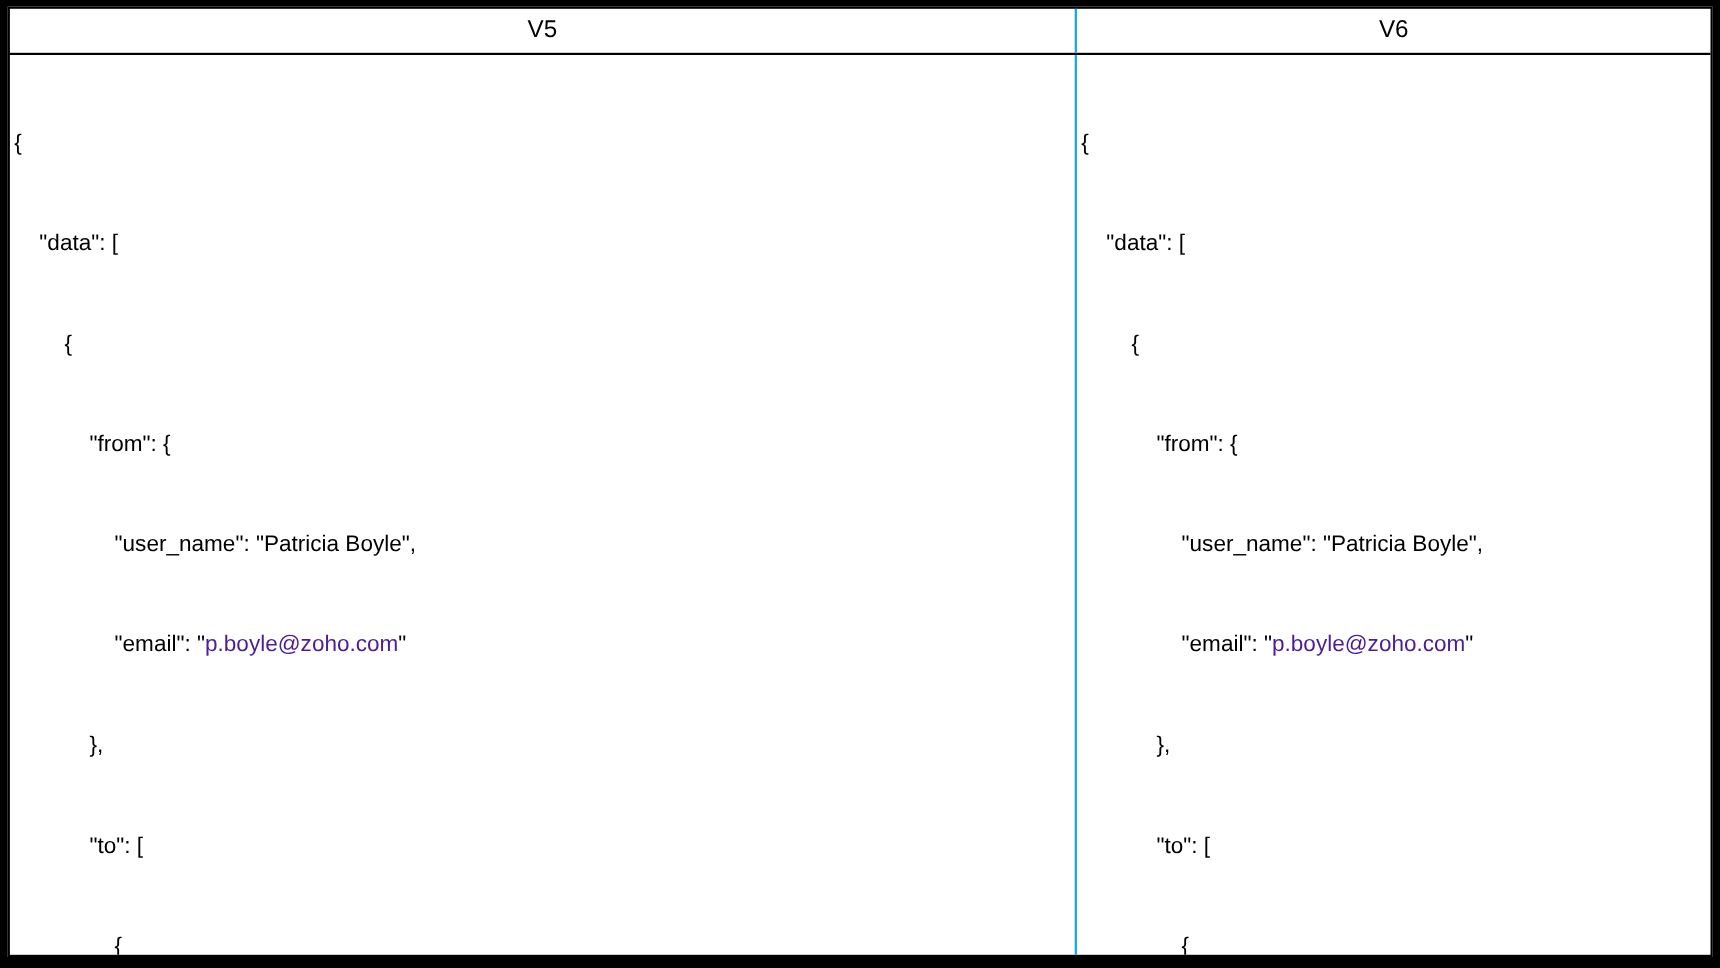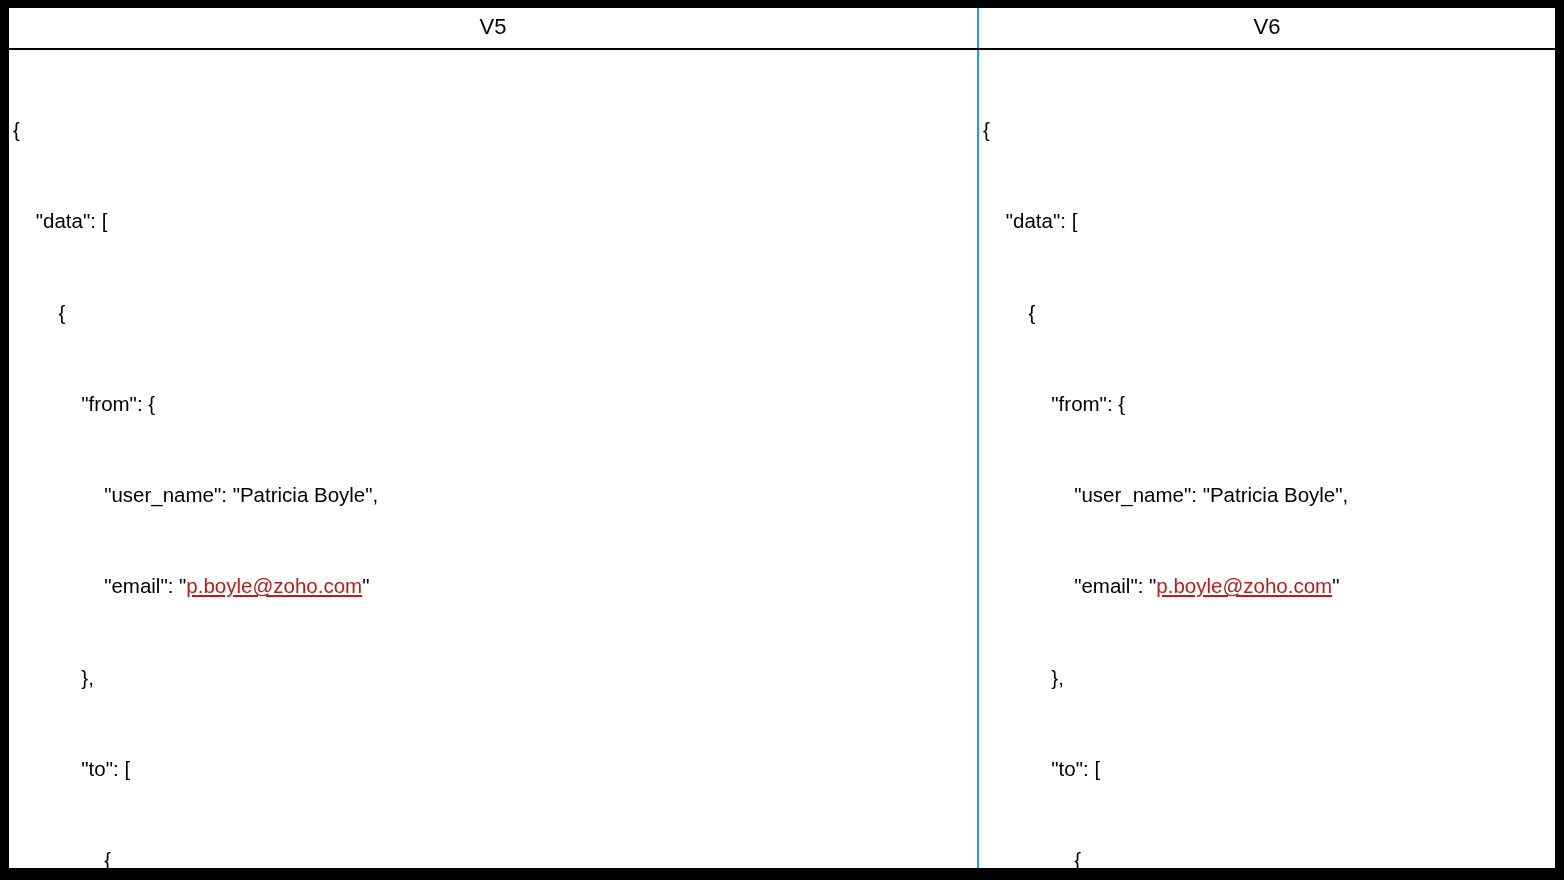--- a/index.html
+++ b/index.html
@@ -60,22 +60,21 @@
     font-family: "Liberation Sans", sans-serif;
     font-size: 20.5px;
     line-height: 30.4px;
     color: #000000;
     white-space: pre-wrap;
     word-break: break-all;
     margin: 0;
   }
   .code .ln { display: block; }
   .link {
-    color: #b91c1c;
-    text-decoration: underline;
+    color: #4c1d95;
   }
   .ws { white-space: pre; }
 </style>
 </head>
 <body>
 
 <div class="page">
   <div class="table-frame">
 
     <div class="header-row">

